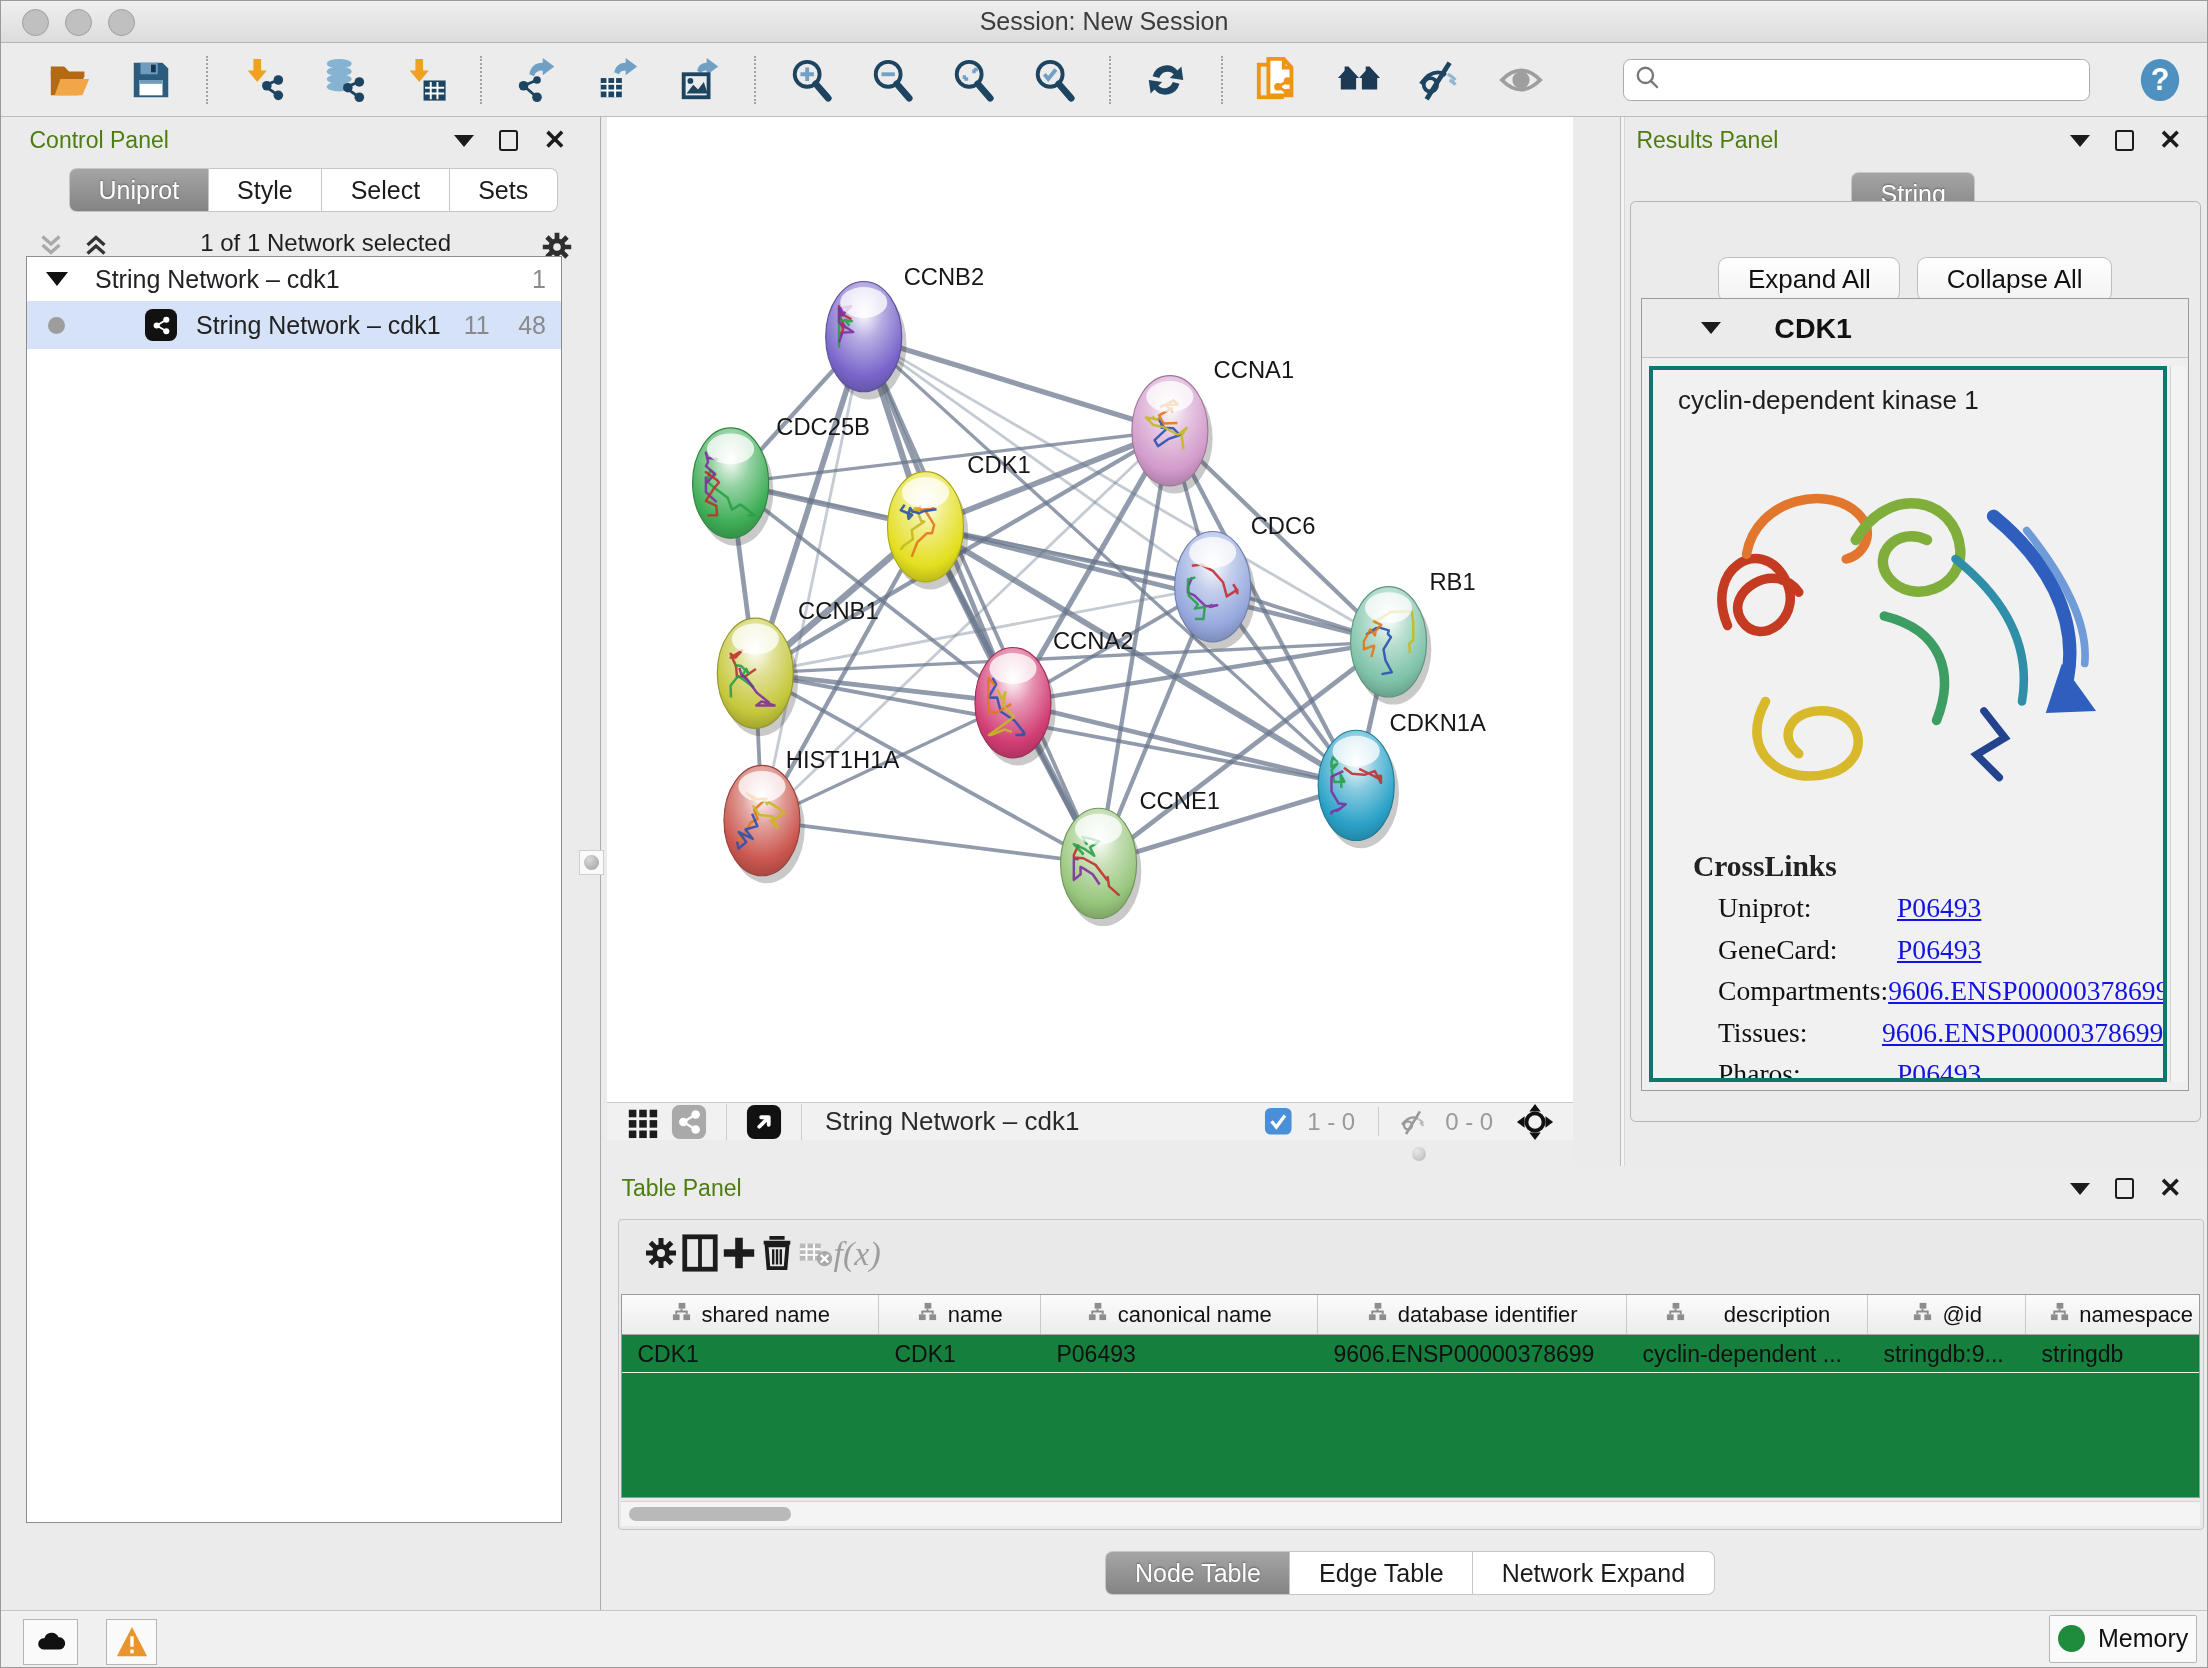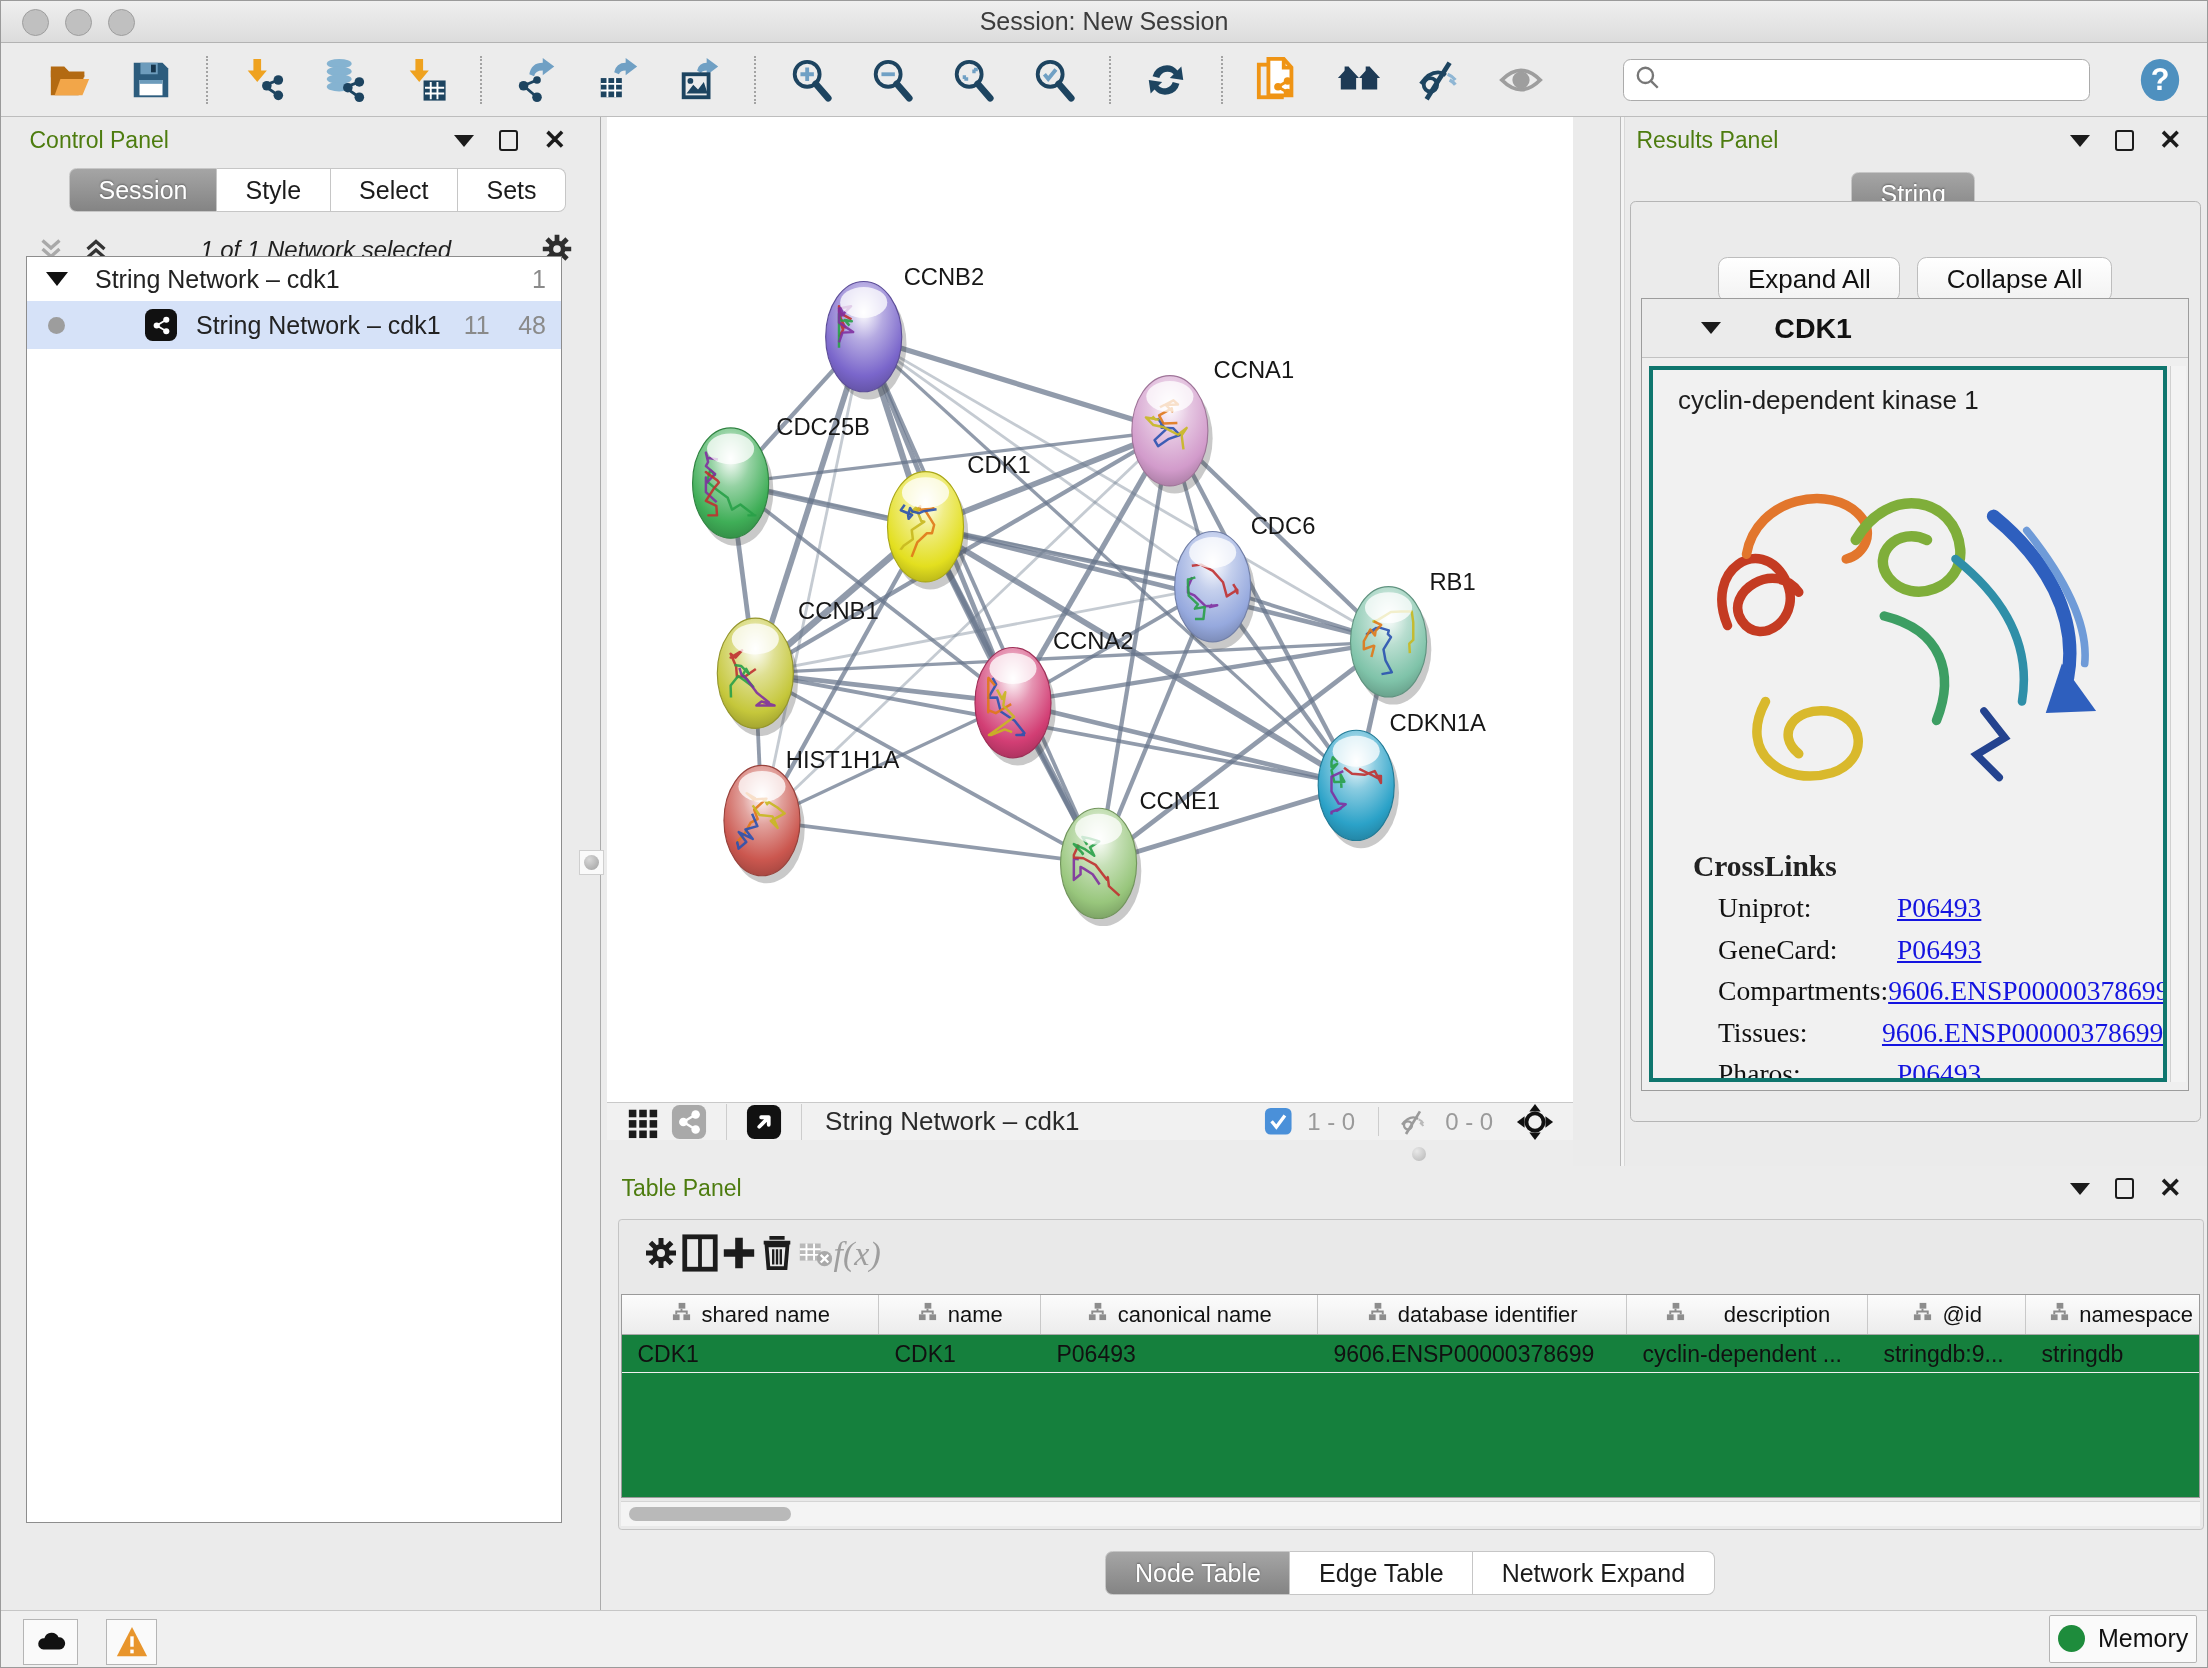--- a/index.html
+++ b/index.html
@@ -38,21 +38,21 @@
     border:1px solid #c6c6c6;border-left:none;color:#1b1b1b;}
   .tab:first-child{border-left:1px solid #c6c6c6;border-top-left-radius:7.6px;border-bottom-left-radius:7.6px;}
   .tab:last-child{border-top-right-radius:7.6px;border-bottom-right-radius:7.6px;}
   .tab.sel{background:linear-gradient(#a5a5a5,#848484);color:#fff;text-shadow:0 -1px 1.9px rgba(0,0,0,.35);}
   
   .control-panel{position:absolute;left:0;top:116px;width:600px;height:1493px;background:#ebebeb;
     border-right:1px solid #ababab;}
   .cp-header{display:flex;align-items:center;padding:7.6px 34px 0 28.5px;height:40px;}
   .cp-header .panel-title{flex:1;}
   .cp-tabs{margin:11.4px 0 0 68px;}
-  .cp-sub{display:flex;align-items:center;margin:17px 25px 0 34px;height:42px;font-style:italic;}
+  .cp-sub{display:flex;margin:17px 25px 0 34px;height:42px;}
   .cp-sub .status{flex:1;text-align:center;font-size:24px;color:#1f1f1f;}
   .listbox{position:absolute;left:25px;top:139px;width:536px;height:1267px;background:#fff;
     border:1.9px solid #8d8d8d;}
   .net-row{display:flex;align-items:center;height:44px;font-size:25px;}
   .net-row .count{color:#8a8a8a;margin-left:auto;padding-right:15px;}
   .row-collection{padding-left:19px;gap:27px;}
   .row-network{background:#d6e2f8;padding-left:21px;gap:19px;height:48px;}
   .tri-exp{width:0;height:0;border-left:11.4px solid transparent;border-right:11.4px solid transparent;
     border-top:14.3px solid #111;}
   .dot{width:17px;height:17px;border-radius:50%;background:#9d9d9d;}
@@ -330,21 +330,21 @@
   <div class="control-panel">
     <div class="cp-header">
       <span class="panel-title">Control Panel</span>
       <div class="panel-controls">
         <span class="ctl-tri"></span>
         <span class="ctl-float"></span>
         <span class="ctl-close">✕</span>
       </div>
     </div>
     <div class="tabbar cp-tabs" id="cp-tabs">
-        <span class="tab sel">Session</span>
+        <span class="tab sel">Uniprot</span>
         <span class="tab">Style</span>
         <span class="tab">Select</span>
         <span class="tab">Sets</span>
       </div>
     <div class="cp-sub">
       <span>
         <svg width="32" height="32" viewBox="0 0 34 34">
             <path d="M8 8 l9 8 9-8 M8 17 l9 8 9-8" fill="none" stroke="#a9a9a9" stroke-width="3.5"></path>
           </svg>
       </span>

